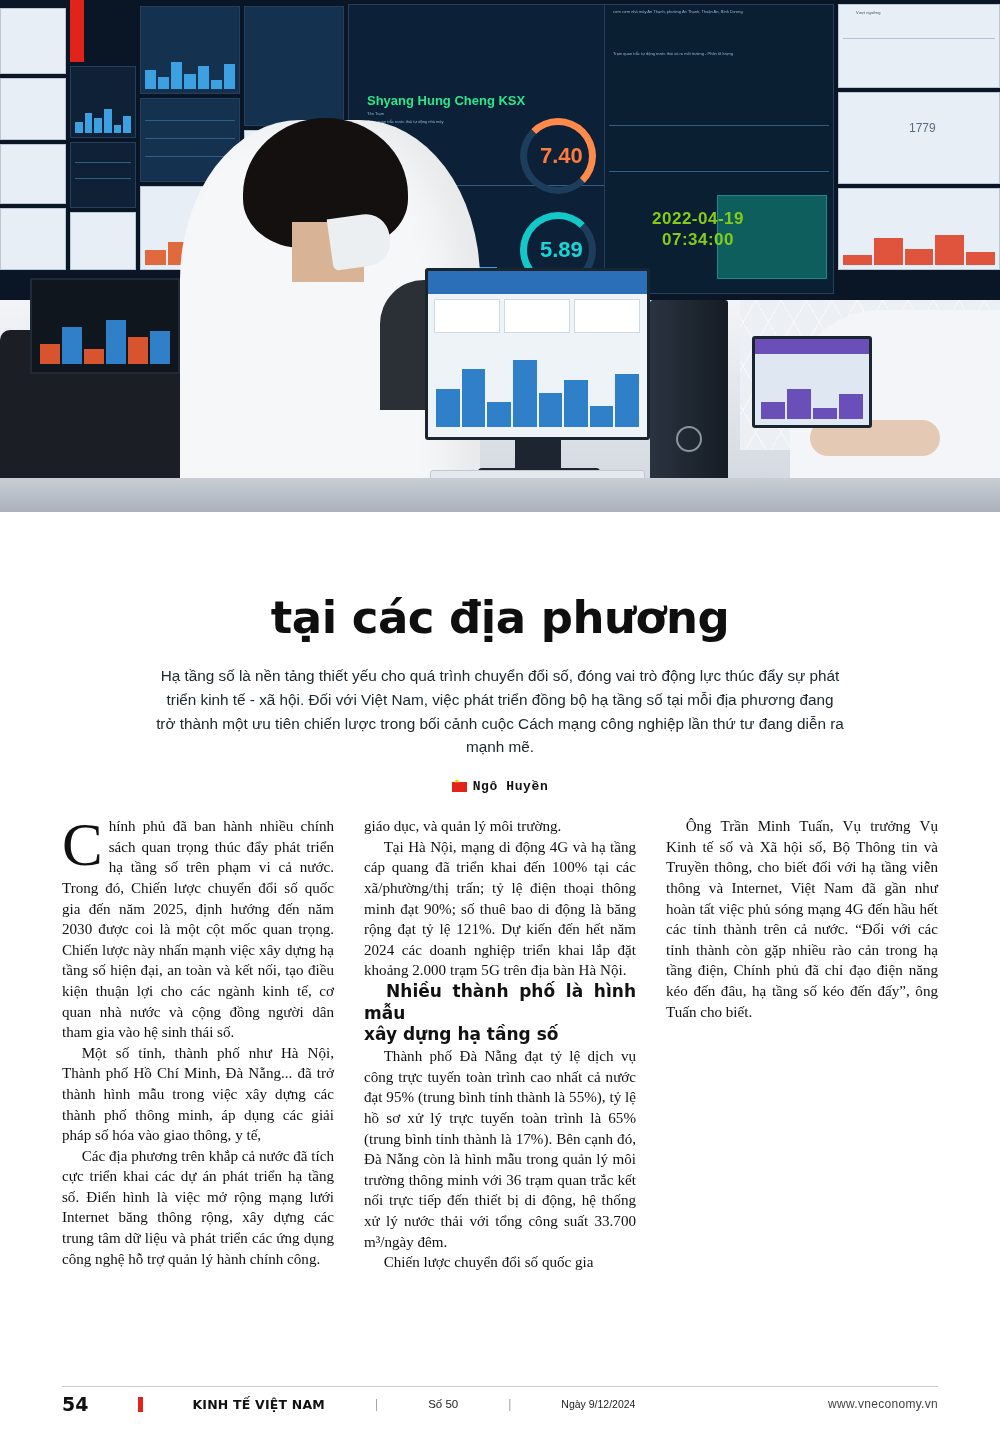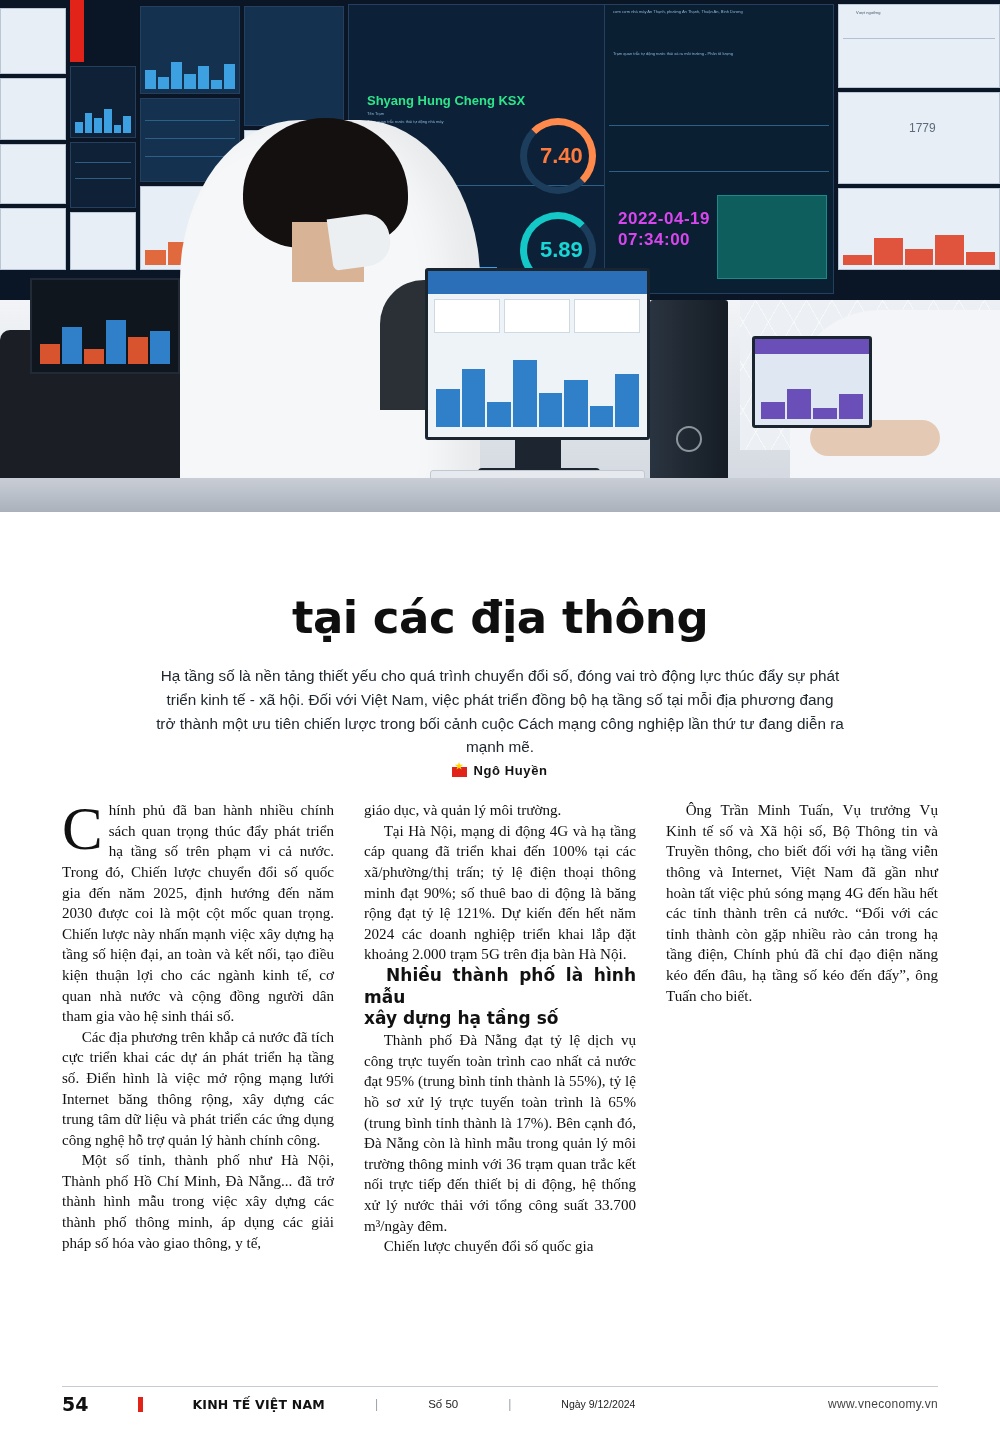--- a/index.html
+++ b/index.html
@@ -76,26 +76,26 @@
     border-top-color: #ff8a4c;
     border-right-color: #ff8a4c;
   }
   .gauge-ring.teal {
     border-color: #1d3d5c;
     border-top-color: #14c8c8;
     border-left-color: #14c8c8;
   }
   .timestamp {
     position: absolute;
-    color: #d946ef;
+    color: #84cc16;
     font-size: 17px;
     font-weight: bold;
     letter-spacing: .5px;
     line-height: 1.25;
-    text-align: left;
+    text-align: center;
   }
   .bignum {
     position: absolute;
     color: #ffffff;
     font-size: 15px;
     font-weight: bold;
   }
   .greentext {
     position: absolute;
     color: #2ee58a;
@@ -256,26 +256,27 @@
     letter-spacing: -0.5px;
   }
   .deck {
     margin: 20px 155px 0 155px;
     text-align: center;
     font-size: 15.3px;
     line-height: 1.55;
     color: #20282f;
   }
   .byline {
-    margin-top: 4px;
+    margin-top: 20px;
     text-align: center;
     font-size: 13px;
     font-weight: bold;
     letter-spacing: .6px;
     color: #111;
+    font-family: Liberation Mono, monospace;
   }
   .byline .flag {
     display: inline-block;
     width: 15px; height: 10px;
     background: #e2231a;
     position: relative;
     margin-right: 6px;
     vertical-align: middle;
   }
   .byline .flag::after {
@@ -540,35 +541,35 @@
       <div class="logo"></div>
     </div>
   <div class="keyboard"></div>
   <div class="desk-edge"></div>
 </div>
 
 <div class="article">
 
   <h1 class="headline">
     <br>
-    <span>tại các địa thông</span>
+    <span>tại các địa phương</span>
   </h1>
 
   <p class="deck">Hạ tầng số là nền tảng thiết yếu cho quá trình chuyển đổi số, đóng vai trò động lực thúc đẩy sự phát triển kinh tế - xã hội. Đối với Việt Nam, việc phát triển đồng bộ hạ tầng số tại mỗi địa phương đang trở thành một ưu tiên chiến lược trong bối cảnh cuộc Cách mạng công nghiệp lần thứ tư đang diễn ra mạnh mẽ.</p>
 
   <div class="byline">
     <span class="flag"></span><span>Ngô Huyền</span>
   </div>
 
   <div class="columns">
 
     <div class="col">
       <p class="first"><span class="dropcap">C</span><span>hính phủ đã ban hành nhiều chính sách quan trọng thúc đẩy phát triển hạ tầng số trên phạm vi cả nước. Trong đó, Chiến lược chuyển đổi số quốc gia đến năm 2025, định hướng đến năm 2030 được coi là một cột mốc quan trọng. Chiến lược này nhấn mạnh việc xây dựng hạ tầng số hiện đại, an toàn và kết nối, tạo điều kiện thuận lợi cho các ngành kinh tế, cơ quan nhà nước và cộng đồng người dân tham gia vào hệ sinh thái số.</span></p>
+      <p>Một số tỉnh, thành phố như Hà Nội, Thành phố Hồ Chí Minh, Đà Nẵng... đã trở thành hình mẫu trong việc xây dựng các thành phố thông minh, áp dụng các giải pháp số hóa vào giao thông, y tế,</p>
       <p>Các địa phương trên khắp cả nước đã tích cực triển khai các dự án phát triển hạ tầng số. Điển hình là việc mở rộng mạng lưới Internet băng thông rộng, xây dựng các trung tâm dữ liệu và phát triển các ứng dụng công nghệ hỗ trợ quản lý hành chính công.</p>
-      <p>Một số tỉnh, thành phố như Hà Nội, Thành phố Hồ Chí Minh, Đà Nẵng... đã trở thành hình mẫu trong việc xây dựng các thành phố thông minh, áp dụng các giải pháp số hóa vào giao thông, y tế,</p>
     </div>
 
     <div class="col">
       <p class="first">giáo dục, và quản lý môi trường.</p>
       <p>Tại Hà Nội, mạng di động 4G và hạ tầng cáp quang đã triển khai đến 100% tại các xã/phường/thị trấn; tỷ lệ điện thoại thông minh đạt 90%; số thuê bao di động là băng rộng đạt tỷ lệ 121%. Dự kiến đến hết năm 2024 các doanh nghiệp triển khai lắp đặt khoảng 2.000 trạm 5G trên địa bàn Hà Nội.</p>
       <p class="subhead">
         <span>Nhiều thành phố là hình mẫu</span><br>
         <span>xây dựng hạ tầng số</span>
       </p>
       <p>Thành phố Đà Nẵng đạt tỷ lệ dịch vụ công trực tuyến toàn trình cao nhất cả nước đạt 95% (trung bình tỉnh thành là 55%), tỷ lệ hồ sơ xử lý trực tuyến toàn trình là 65% (trung bình tỉnh thành là 17%). Bên cạnh đó, Đà Nẵng còn là hình mẫu trong quản lý môi trường thông minh với 36 trạm quan trắc kết nối trực tiếp đến thiết bị di động, hệ thống xử lý nước thải với tổng công suất 33.700 m³/ngày đêm.</p>

